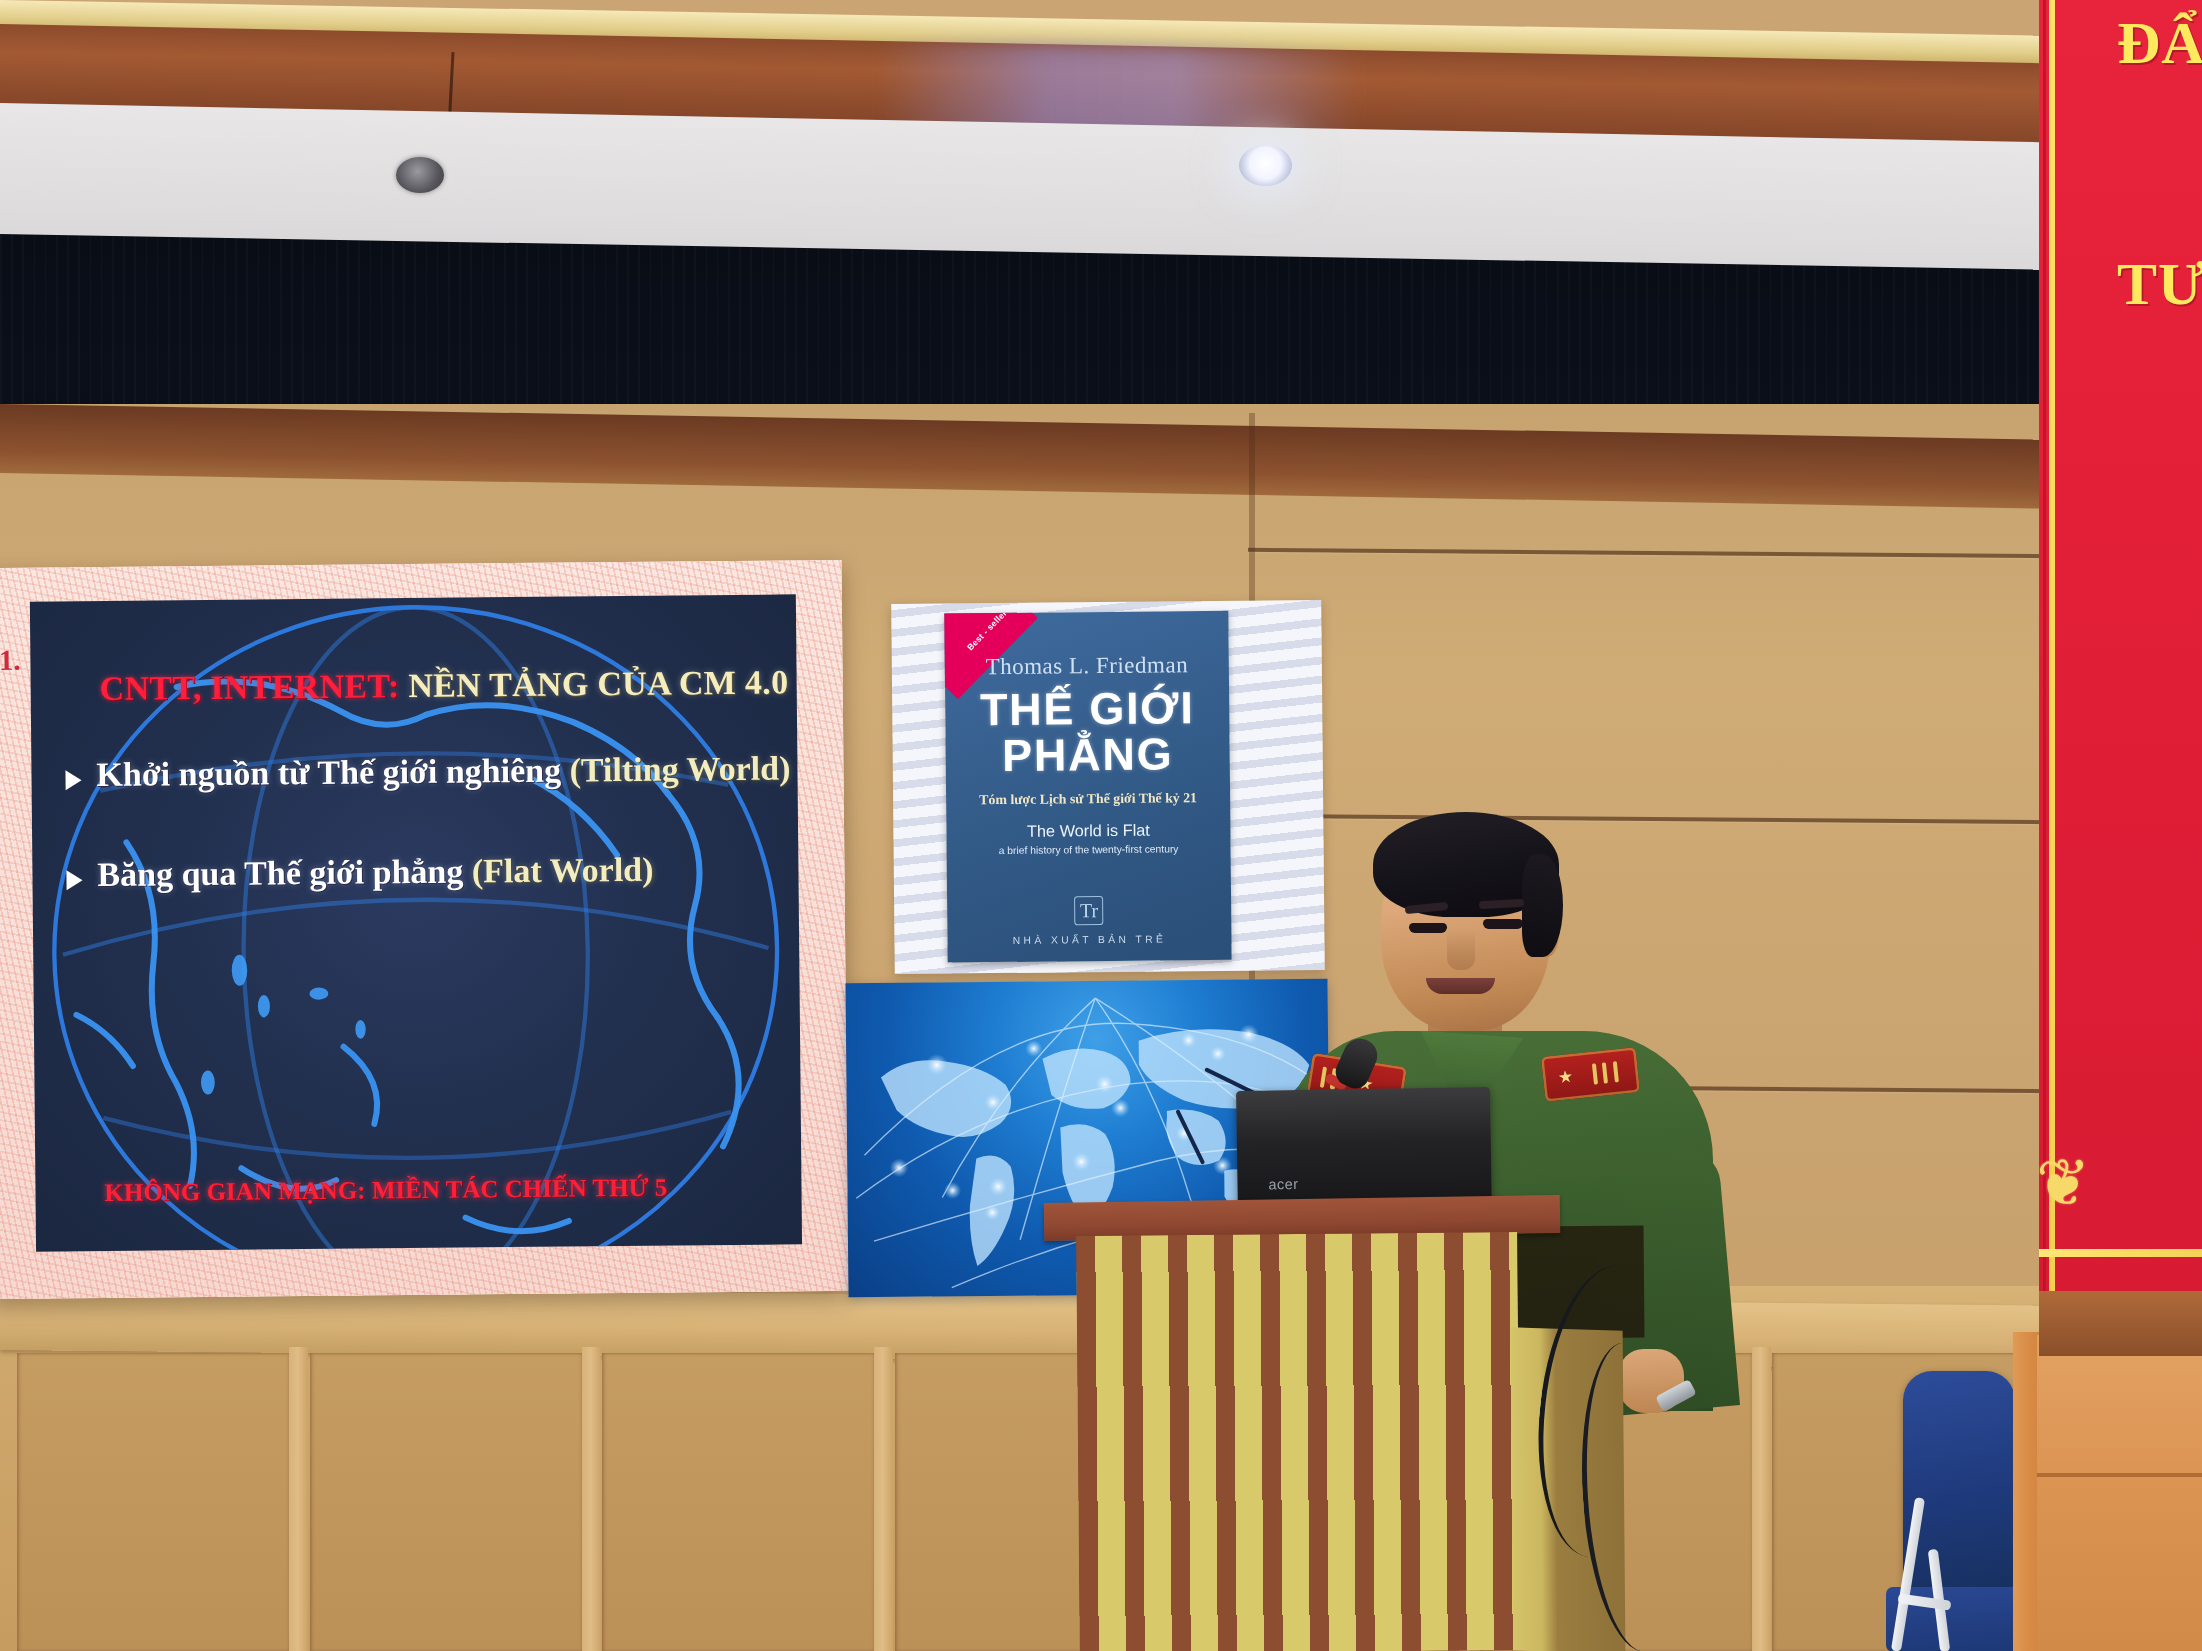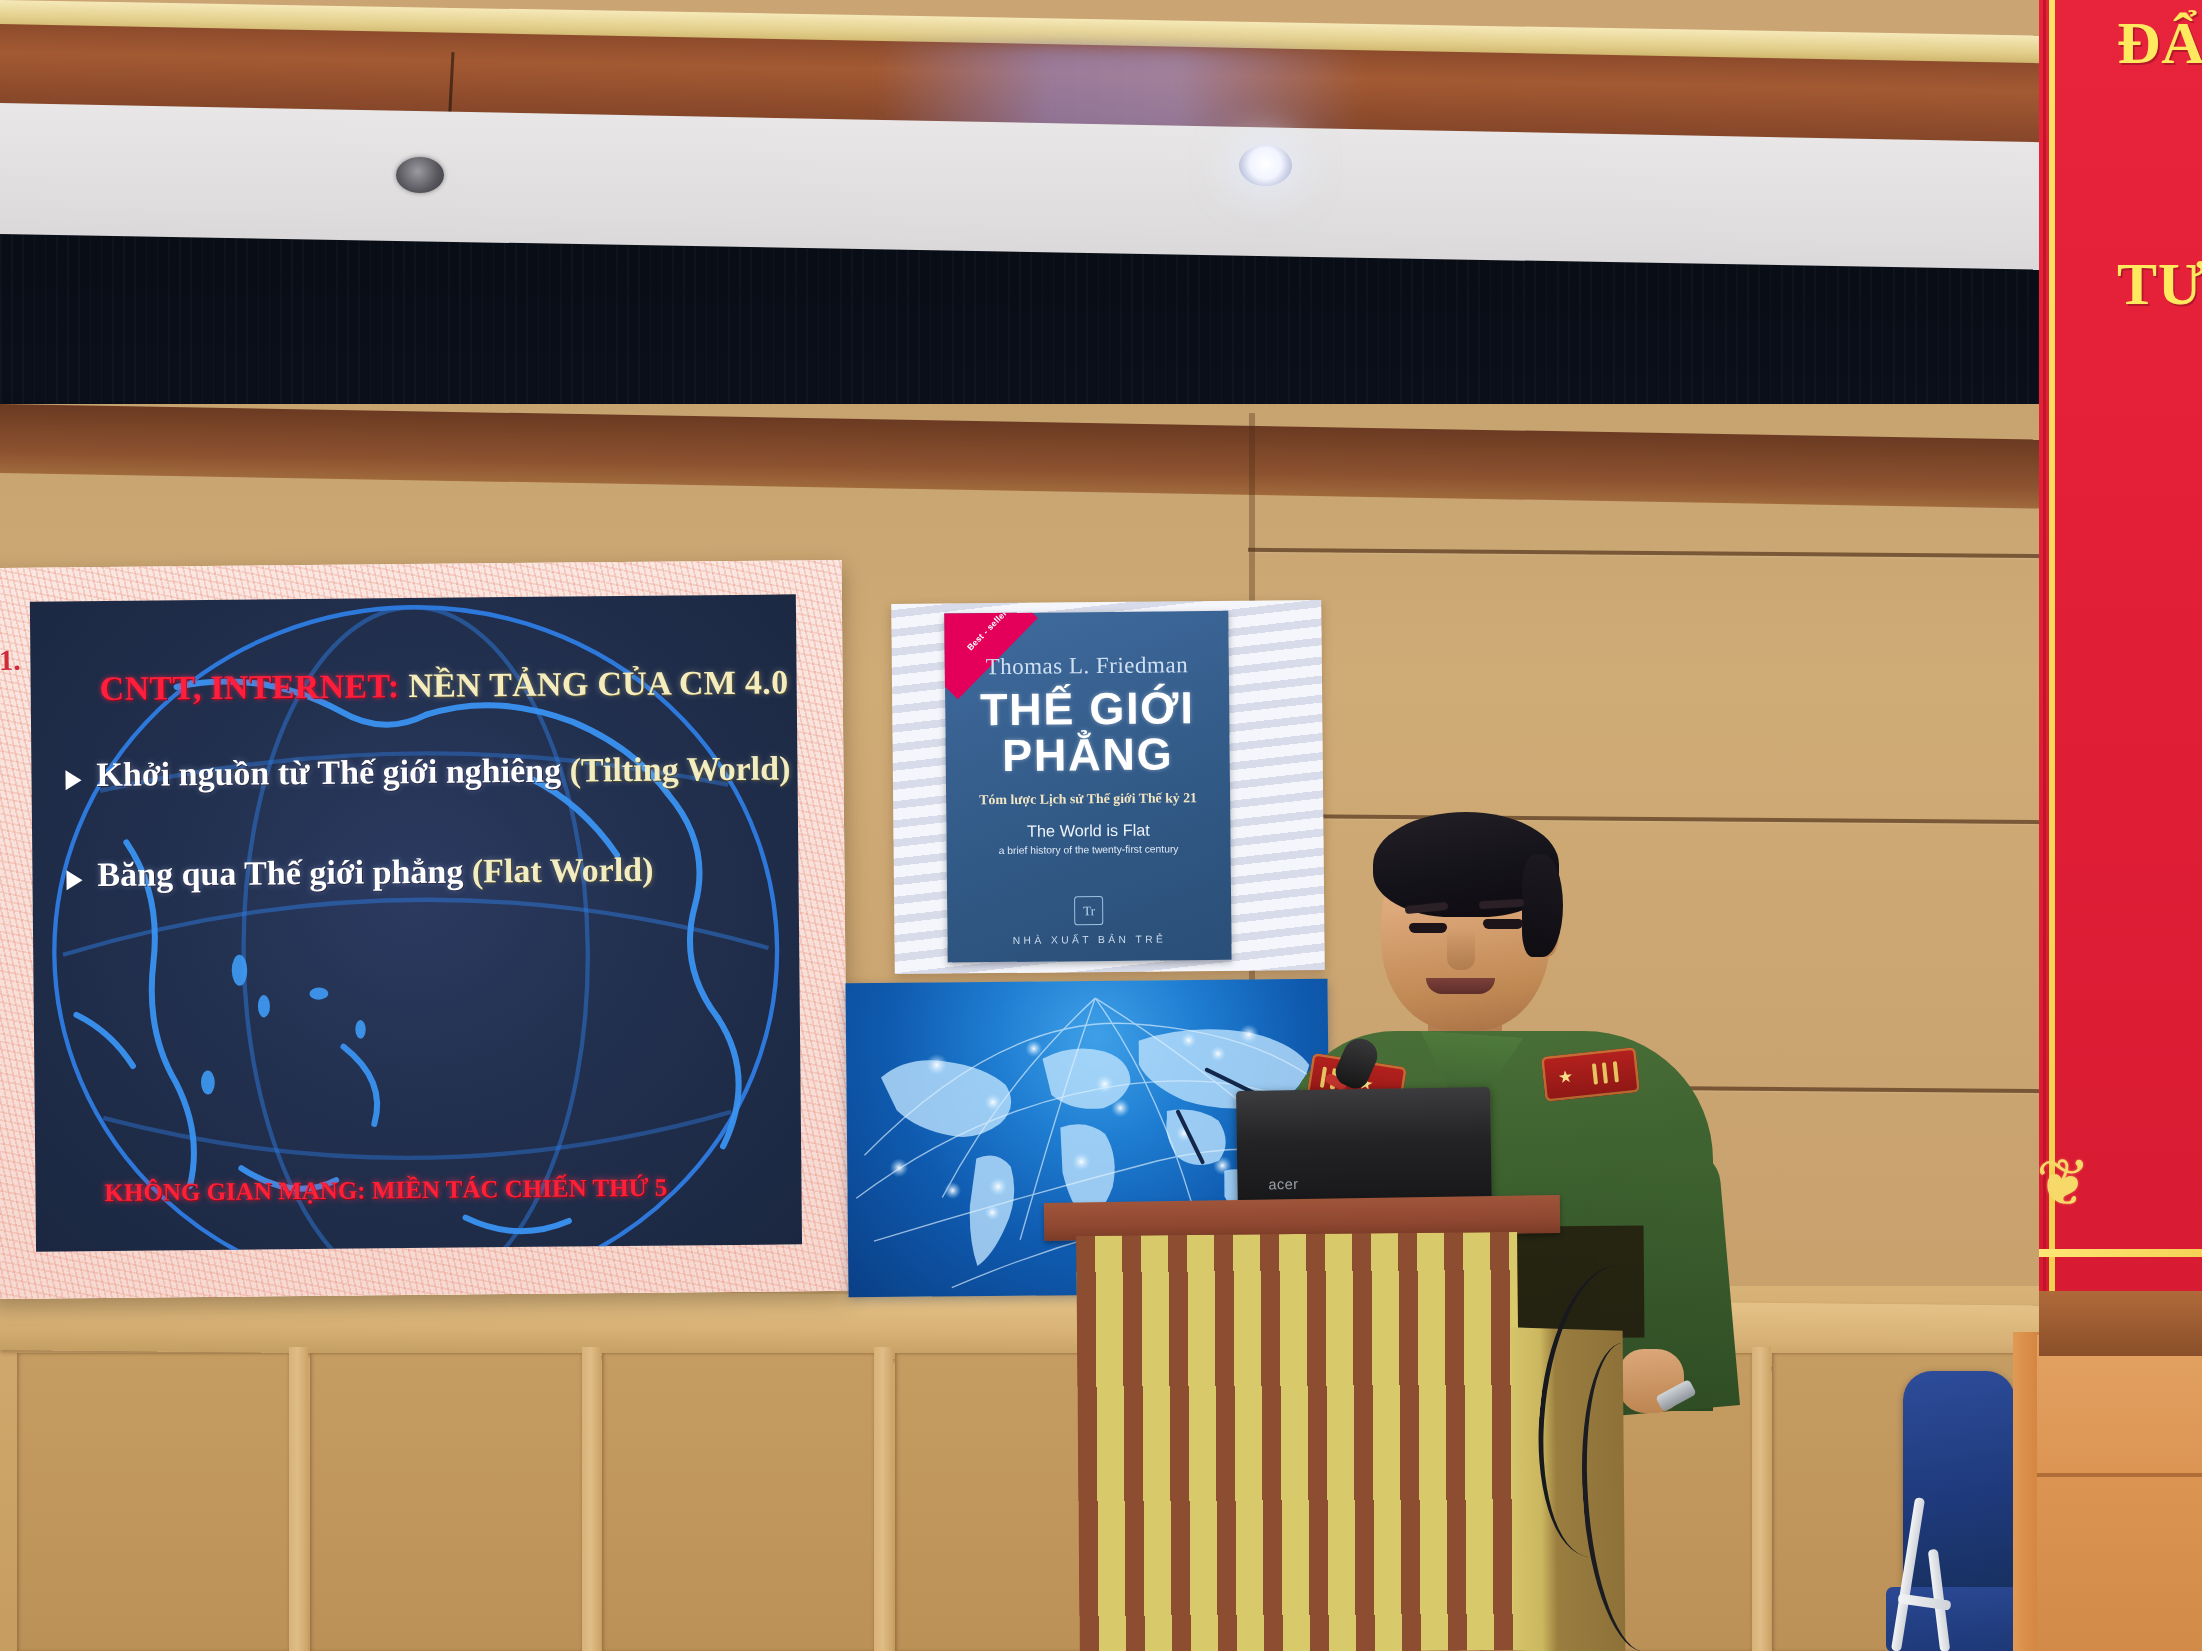--- a/index.html
+++ b/index.html
@@ -212,21 +212,21 @@
     position:absolute; left:0; top:209px; width:100%; text-align:center;
     color:#eef4fb; font-size:16.3px; font-family:"Liberation Sans", sans-serif;
   }
   .bk-en2{
     position:absolute; left:0; top:232px; width:100%; text-align:center;
     color:#dfe9f6; font-size:10.3px; font-family:"Liberation Sans", sans-serif;
   }
   .bk-logo{
     position:absolute; left:50%; top:284px; margin-left:-14.6px;
     width:29px; height:29px; border:1.7px solid #9fc0e0; border-radius:3.4px;
-    color:#bcd6ef; font-size:13px; text-align:center; line-height:27.5px;
+    color:#bcd6ef; font-size:20px; text-align:center; line-height:27.5px;
     font-family:"Liberation Serif", serif;
   }
   .bk-pub{
     position:absolute; left:0; top:322px; width:100%; text-align:center;
     color:#cbdcee; font-size:10.3px; letter-spacing:3.4px;
     font-family:"Liberation Sans", sans-serif;
   }
 
   
   .netmap{

